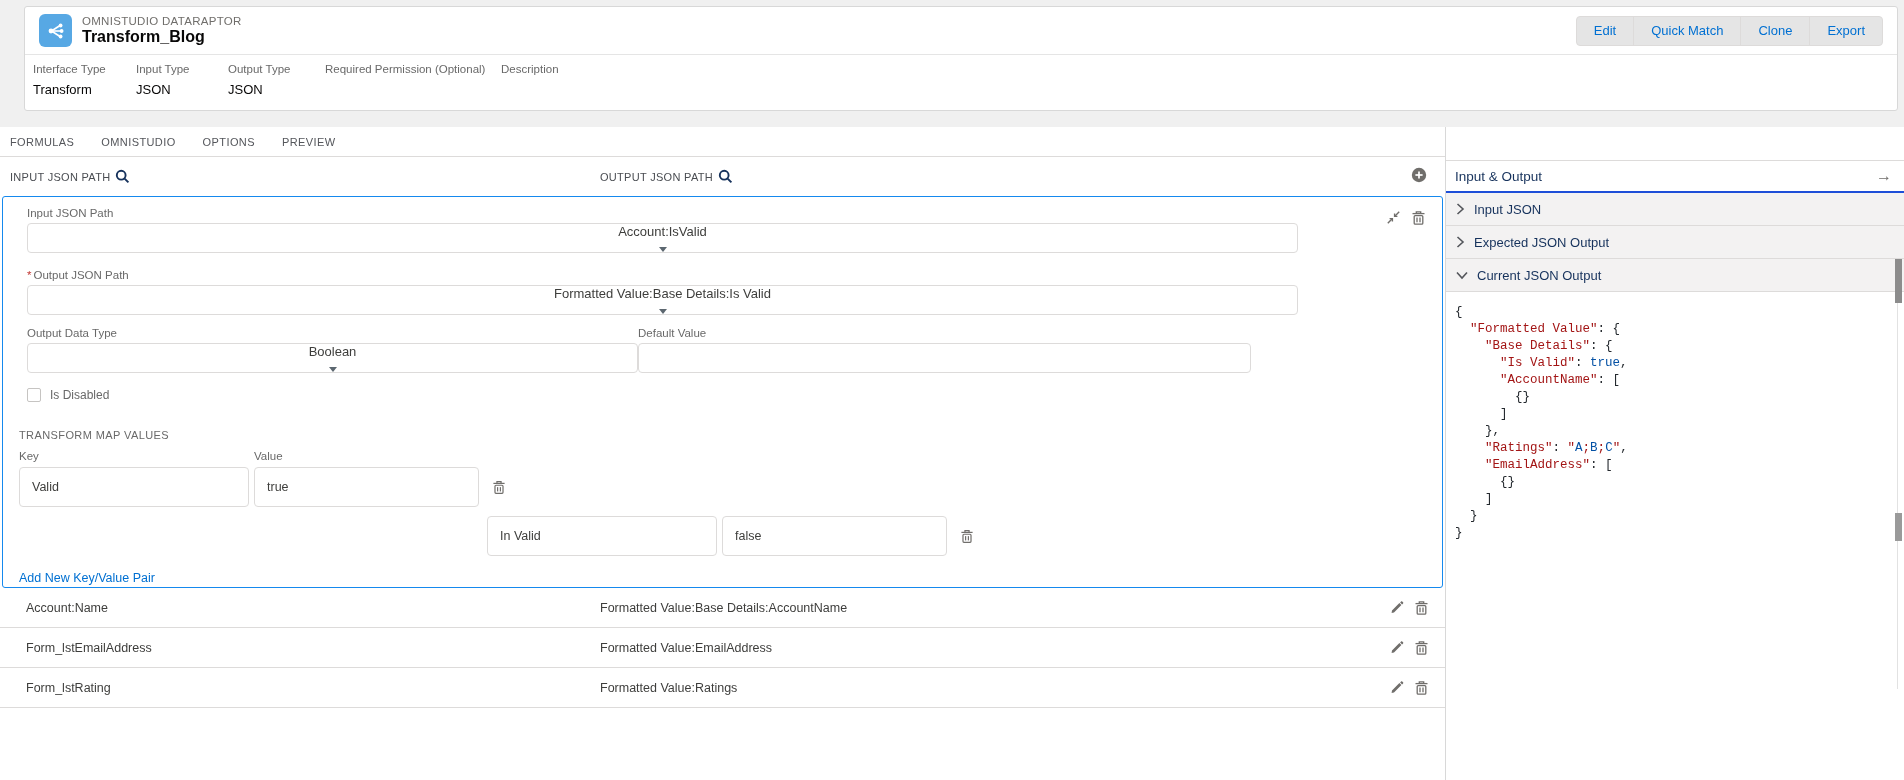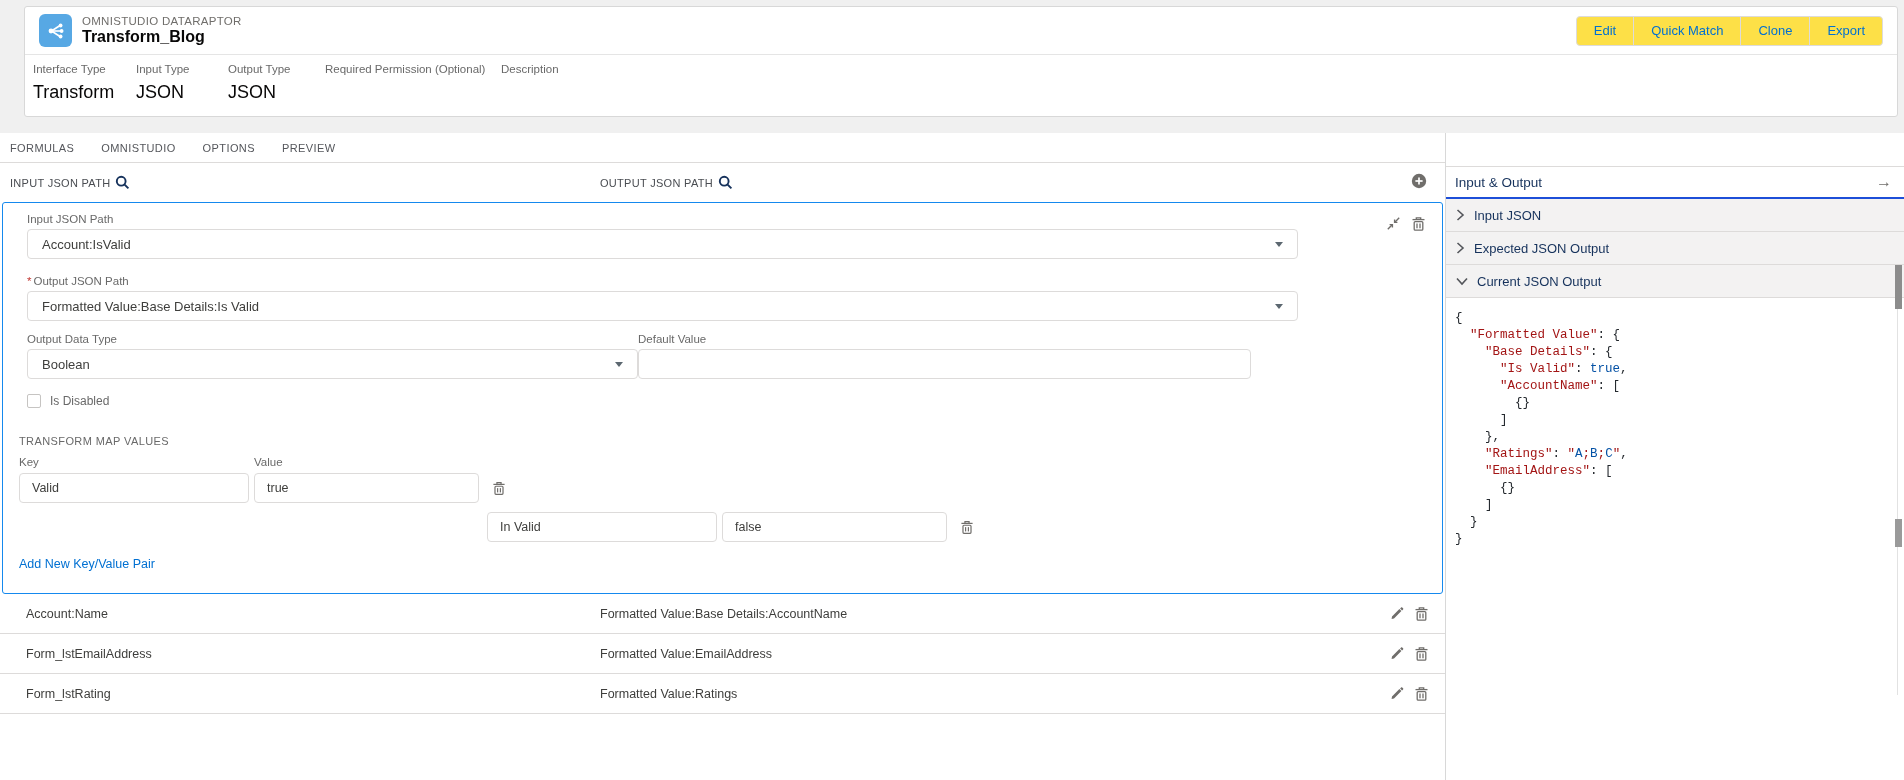--- a/index.html
+++ b/index.html
@@ -5,61 +5,61 @@
   * { margin:0; padding:0; box-sizing:border-box; }
   html,body { width:1904px; height:780px; background:#fff; font-family:"Liberation Sans", sans-serif; overflow:hidden; }
   .top-region { background:#f0f0f0; padding:6px 6px 0 24px; }
   .header-card { background:#fff; border:1px solid #d8d8d8; border-radius:3px; }
   .header-top { display:flex; align-items:center; padding:7px 14px; border-bottom:1px solid #e5e5e5; }
   .icon-tile { width:33px; height:33px; border-radius:6px; background:#57a8e4; display:flex; align-items:center; justify-content:center; flex:0 0 auto; }
   .title-block { margin-left:10px; }
   .eyebrow { font-size:11.5px; color:#706e6b; letter-spacing:.3px; }
   .page-title { font-size:16px; font-weight:bold; color:#080707; margin-top:1px; }
   .btn-group { margin-left:auto; display:flex; }
-  .btn { height:30px; padding:0 17px; background:#fde047; border:1px solid #dddbda; color:#0070d2; font-size:13px; font-family:inherit; cursor:pointer; margin-left:-1px; }
+  .btn { height:30px; padding:0 17px; background:#e5e5e5; border:1px solid #dddbda; color:#0070d2; font-size:13px; font-family:inherit; cursor:pointer; margin-left:-1px; }
   .btn:first-child { border-radius:4px 0 0 4px; margin-left:0; }
   .btn:last-child { border-radius:0 4px 4px 0; }
   .header-info { display:flex; padding:8px 14px 13px 8px; }
   .info-col { flex:0 0 auto; }
   .info-label { font-size:11.5px; color:#696969; margin-bottom:7px; }
-  .info-value { font-size:18px; color:#080707; }
+  .info-value { font-size:13px; color:#080707; }
   .gap-strip { height:16px; background:#f0f0f0; }
 
   .main { display:flex; height:664px; background:#fff; }
   .left-col { width:1445px; flex:0 0 auto; position:relative; }
   .tabs-row { height:30px; border-bottom:1px solid #dddbda; display:flex; align-items:center; padding-left:10px; }
   .tab { font-size:11px; letter-spacing:.4px; color:#54565b; margin-right:27px; cursor:pointer; }
   .cols-row { height:39px; position:relative; }
   .col-head { position:absolute; top:12px; display:flex; align-items:center; gap:5px; font-size:11px; letter-spacing:.3px; color:#4a4d52; }
   .col-head.input { left:10px; }
   .col-head.output { left:600px; }
   .add-btn { position:absolute; top:10px; right:18px; cursor:pointer; line-height:0; }
 
   .sel-card { margin:0 2px; border:1px solid #1589ee; border-radius:3px; height:392px; position:relative; background:#fff; padding-top:10px; }
   .card-icons { position:absolute; top:13px; right:16px; display:flex; gap:10px; }
   .icon-btn { cursor:pointer; line-height:0; }
   .fld { margin-left:24px; }
   .fld-label { font-size:11.5px; color:#696969; margin-bottom:4px; }
   .req { color:#c23934; margin-right:2px; }
-  .combo { width:1271px; height:30px; border:1px solid #dddbda; border-radius:4px; background:#fff; display:flex; align-items:center; justify-content:space-between; padding:0 14px; font-size:13px; color:#3e3e3c; cursor:pointer; }
+  .combo { width:1271px; height:30px; border:1px solid #dddbda; border-radius:4px; background:#fff; display:flex; align-items:center; justify-content:space-between; padding:0 14px; font-size:13px; color:#3e3e3c; cursor:pointer;flex-direction:column; }
   .caret { width:0; height:0; border-left:4.5px solid transparent; border-right:4.5px solid transparent; border-top:5px solid #5c6770; }
   .mt16 { margin-top:16px; }
   .row3 { display:flex; margin-left:24px; margin-top:12px; }
   .combo.sm { width:611px; }
   .colB { }
   .txt-input { width:613px; height:30px; border:1px solid #dddbda; border-radius:4px; padding:0 12px; font-size:13px; color:#3e3e3c; font-family:inherit; }
   .chk-row { margin:15px 0 0 24px; display:flex; align-items:center; gap:9px; }
   .chk { appearance:none; -webkit-appearance:none; width:14px; height:14px; border:1px solid #c6c4c2; border-radius:2px; background:#fff; cursor:pointer; }
   .chk-label { font-size:12px; color:#696969; }
   .map-heading { margin:27px 0 0 16px; font-size:11px; letter-spacing:.4px; color:#696969; }
   .kv-labels { display:flex; margin:9px 0 0 16px; font-size:11.5px; color:#696969; }
   .kv-labels .k { width:235px; }
   .kv-row { display:flex; align-items:center; margin-left:16px; }
   .kv-row.first { margin-top:5px; } .kv-row.second { margin-top:9px;justify-content:center; }
-  .kv-input { height:30px; border:1px solid #dddbda; border-radius:4px; padding:0 12px; font-size:12.5px; color:#3e3e3c; font-family:inherit; }
+  .kv-input { height:40px; border:1px solid #dddbda; border-radius:4px; padding:0 12px; font-size:12.5px; color:#3e3e3c; font-family:inherit; }
   .kv-key { width:230px; } .kv-val { width:225px; margin-left:5px; }
   .kv-trash { margin-left:13px; }
   .add-link { display:inline-block; margin:15px 0 0 16px; font-size:12.5px; color:#0070d2; text-decoration:none; cursor:pointer; }
 
   .mrow { height:40px; border-bottom:1px solid #dddbda; position:relative; display:flex; align-items:center; font-size:12.5px; color:#3e3e3c; }
   .mrow .in-path { margin-left:26px; }
   .mrow .out-path { position:absolute; left:600px; }
   .mrow-icons { position:absolute; right:16px; display:flex; gap:10px; }
 
   .right-panel { width:459px; flex:0 0 auto; border-left:1px solid #d8d8d8; position:relative; background:#fff; }

